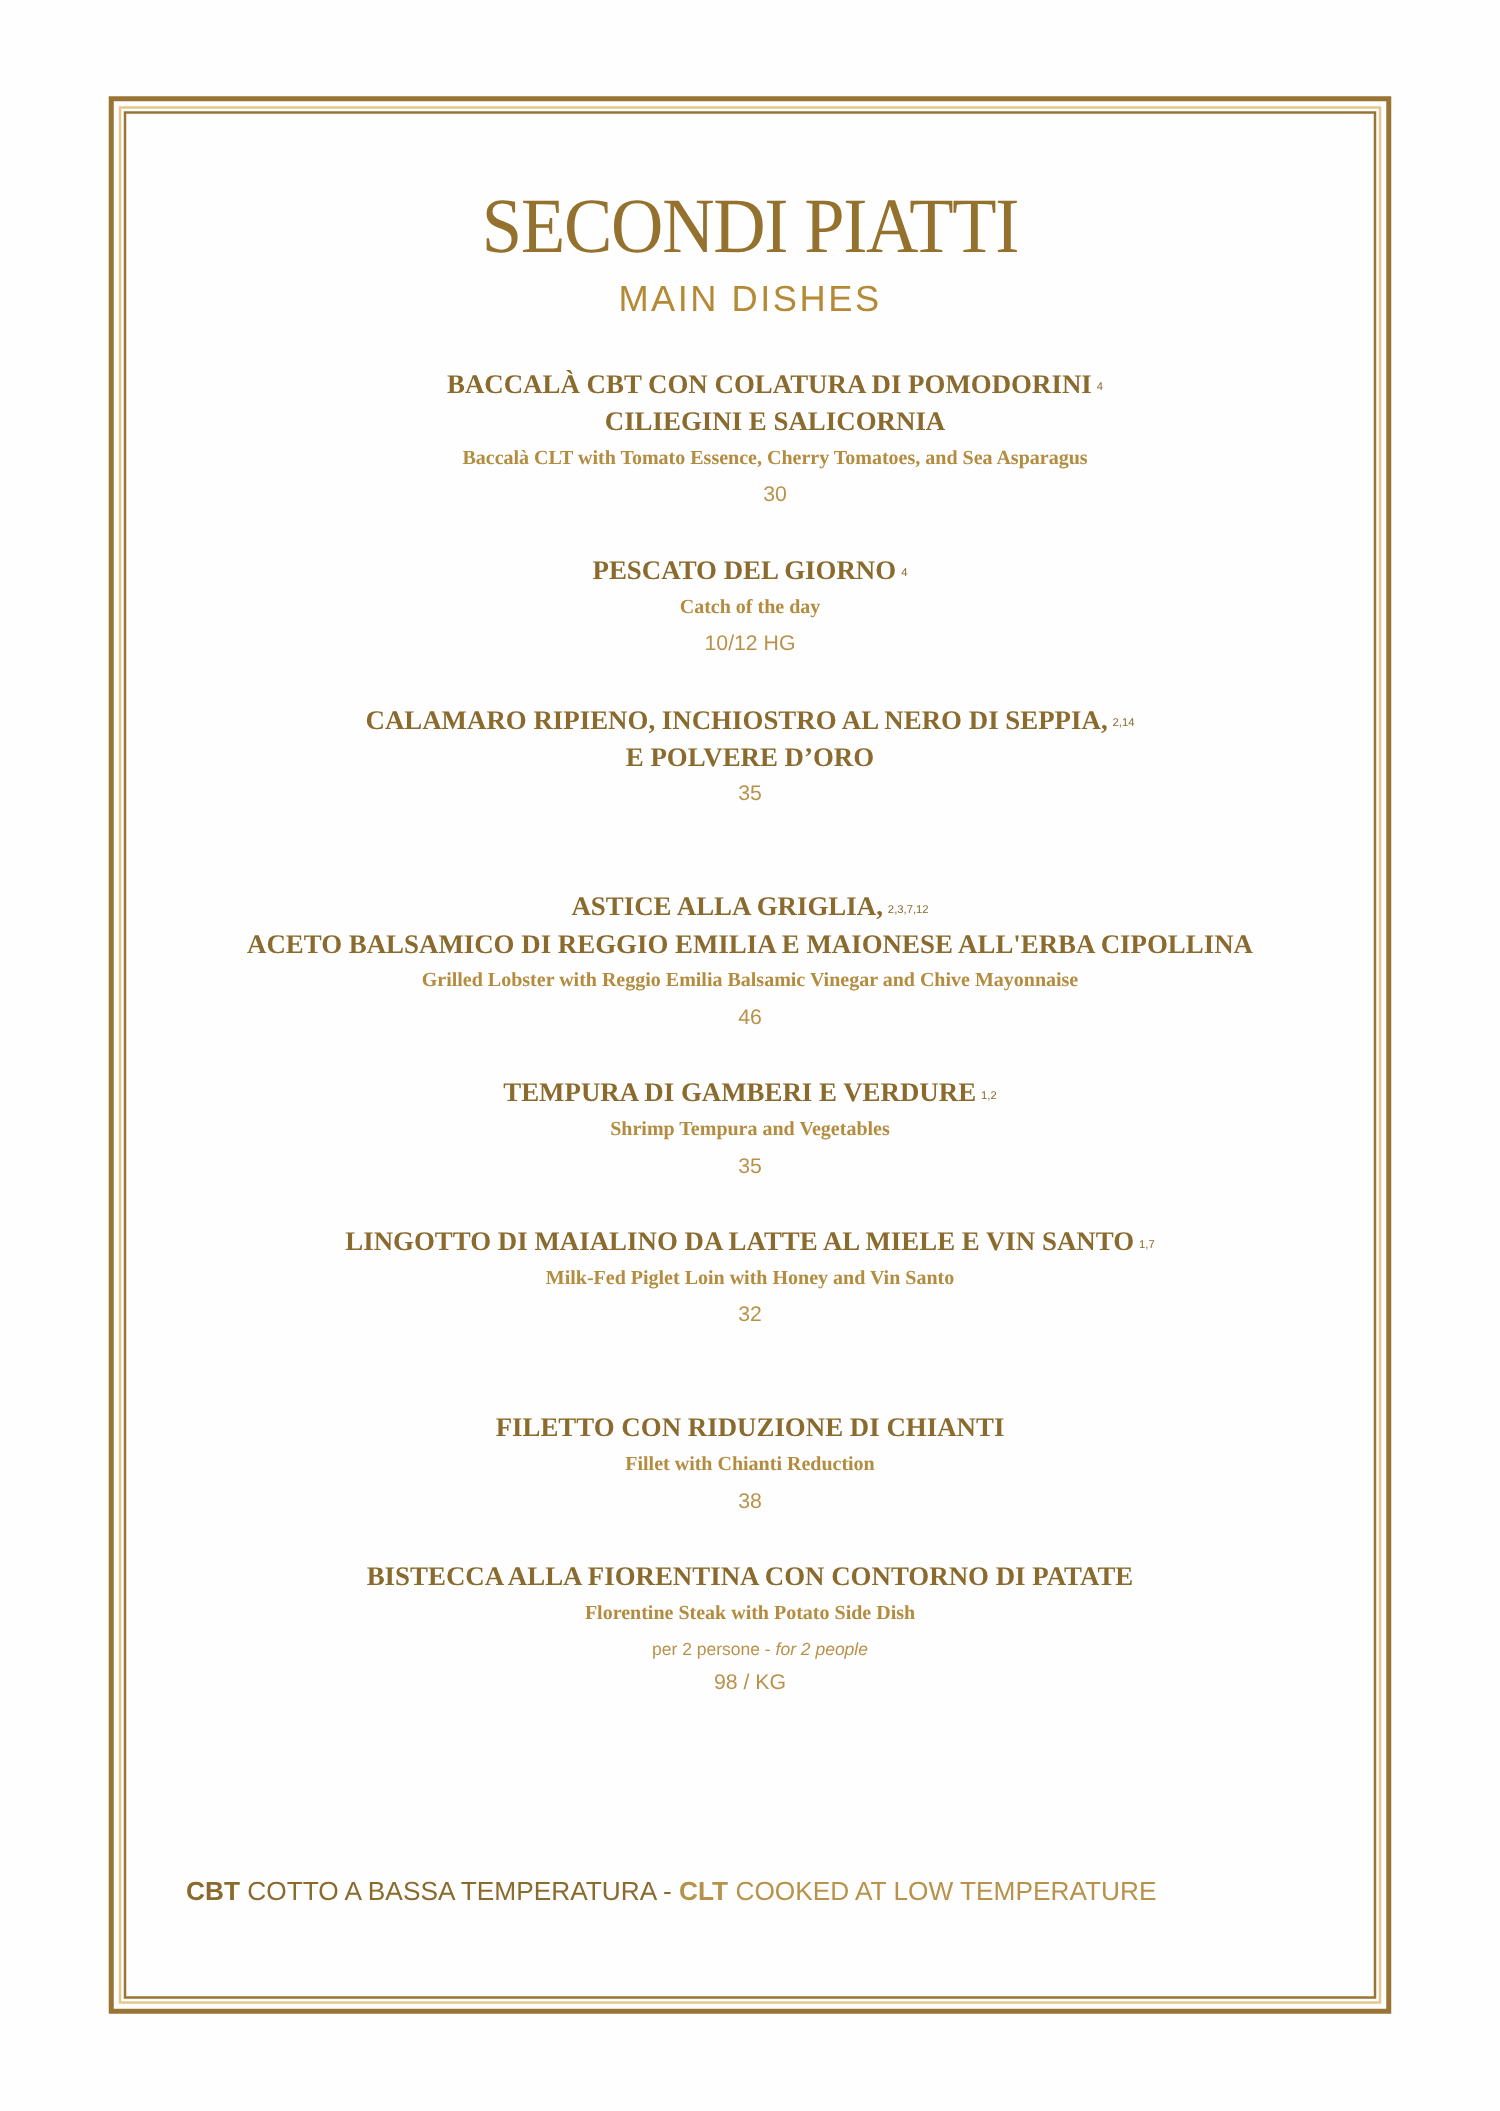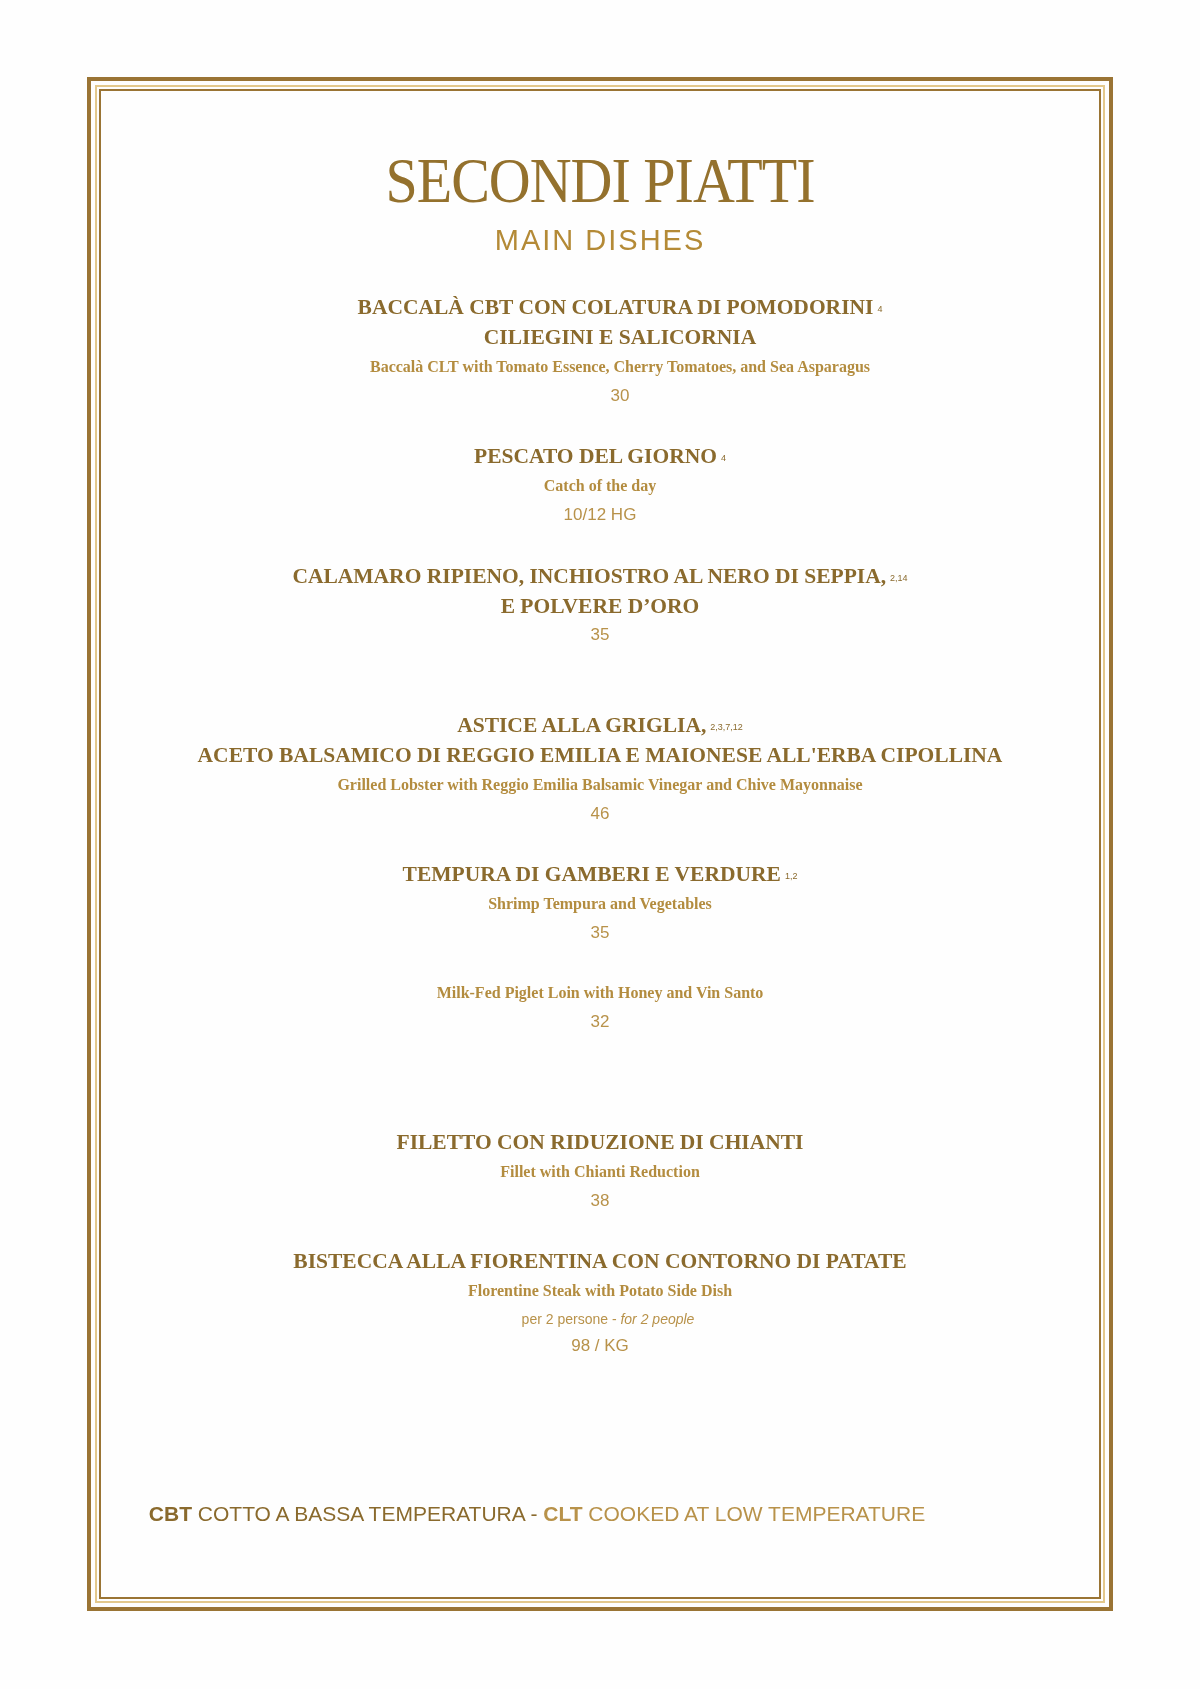--- a/index.html
+++ b/index.html
@@ -62,20 +62,21 @@
   <div class="price">46</div>
 </div>
 
 <div class="dish" style="top:859px;">
   <div class="it bold"><span>TEMPURA DI GAMBERI E VERDURE</span><sup class="al">1,2</sup></div>
   <div class="en bold">Shrimp Tempura and Vegetables</div>
   <div class="price">35</div>
 </div>
 
 <div class="dish" style="top:978px;">
+  <div class="it bold"><span>LINGOTTO DI MAIALINO DA LATTE AL MIELE E VIN SANTO</span><sup class="al">1,7</sup></div>
   <div class="en bold">Milk-Fed Piglet Loin with Honey and Vin Santo</div>
   <div class="price">32</div>
 </div>
 
 <div class="dish" style="top:1127px;">
   <div class="it bold">FILETTO CON RIDUZIONE DI CHIANTI</div>
   <div class="en bold">Fillet with Chianti Reduction</div>
   <div class="price">38</div>
 </div>
 

